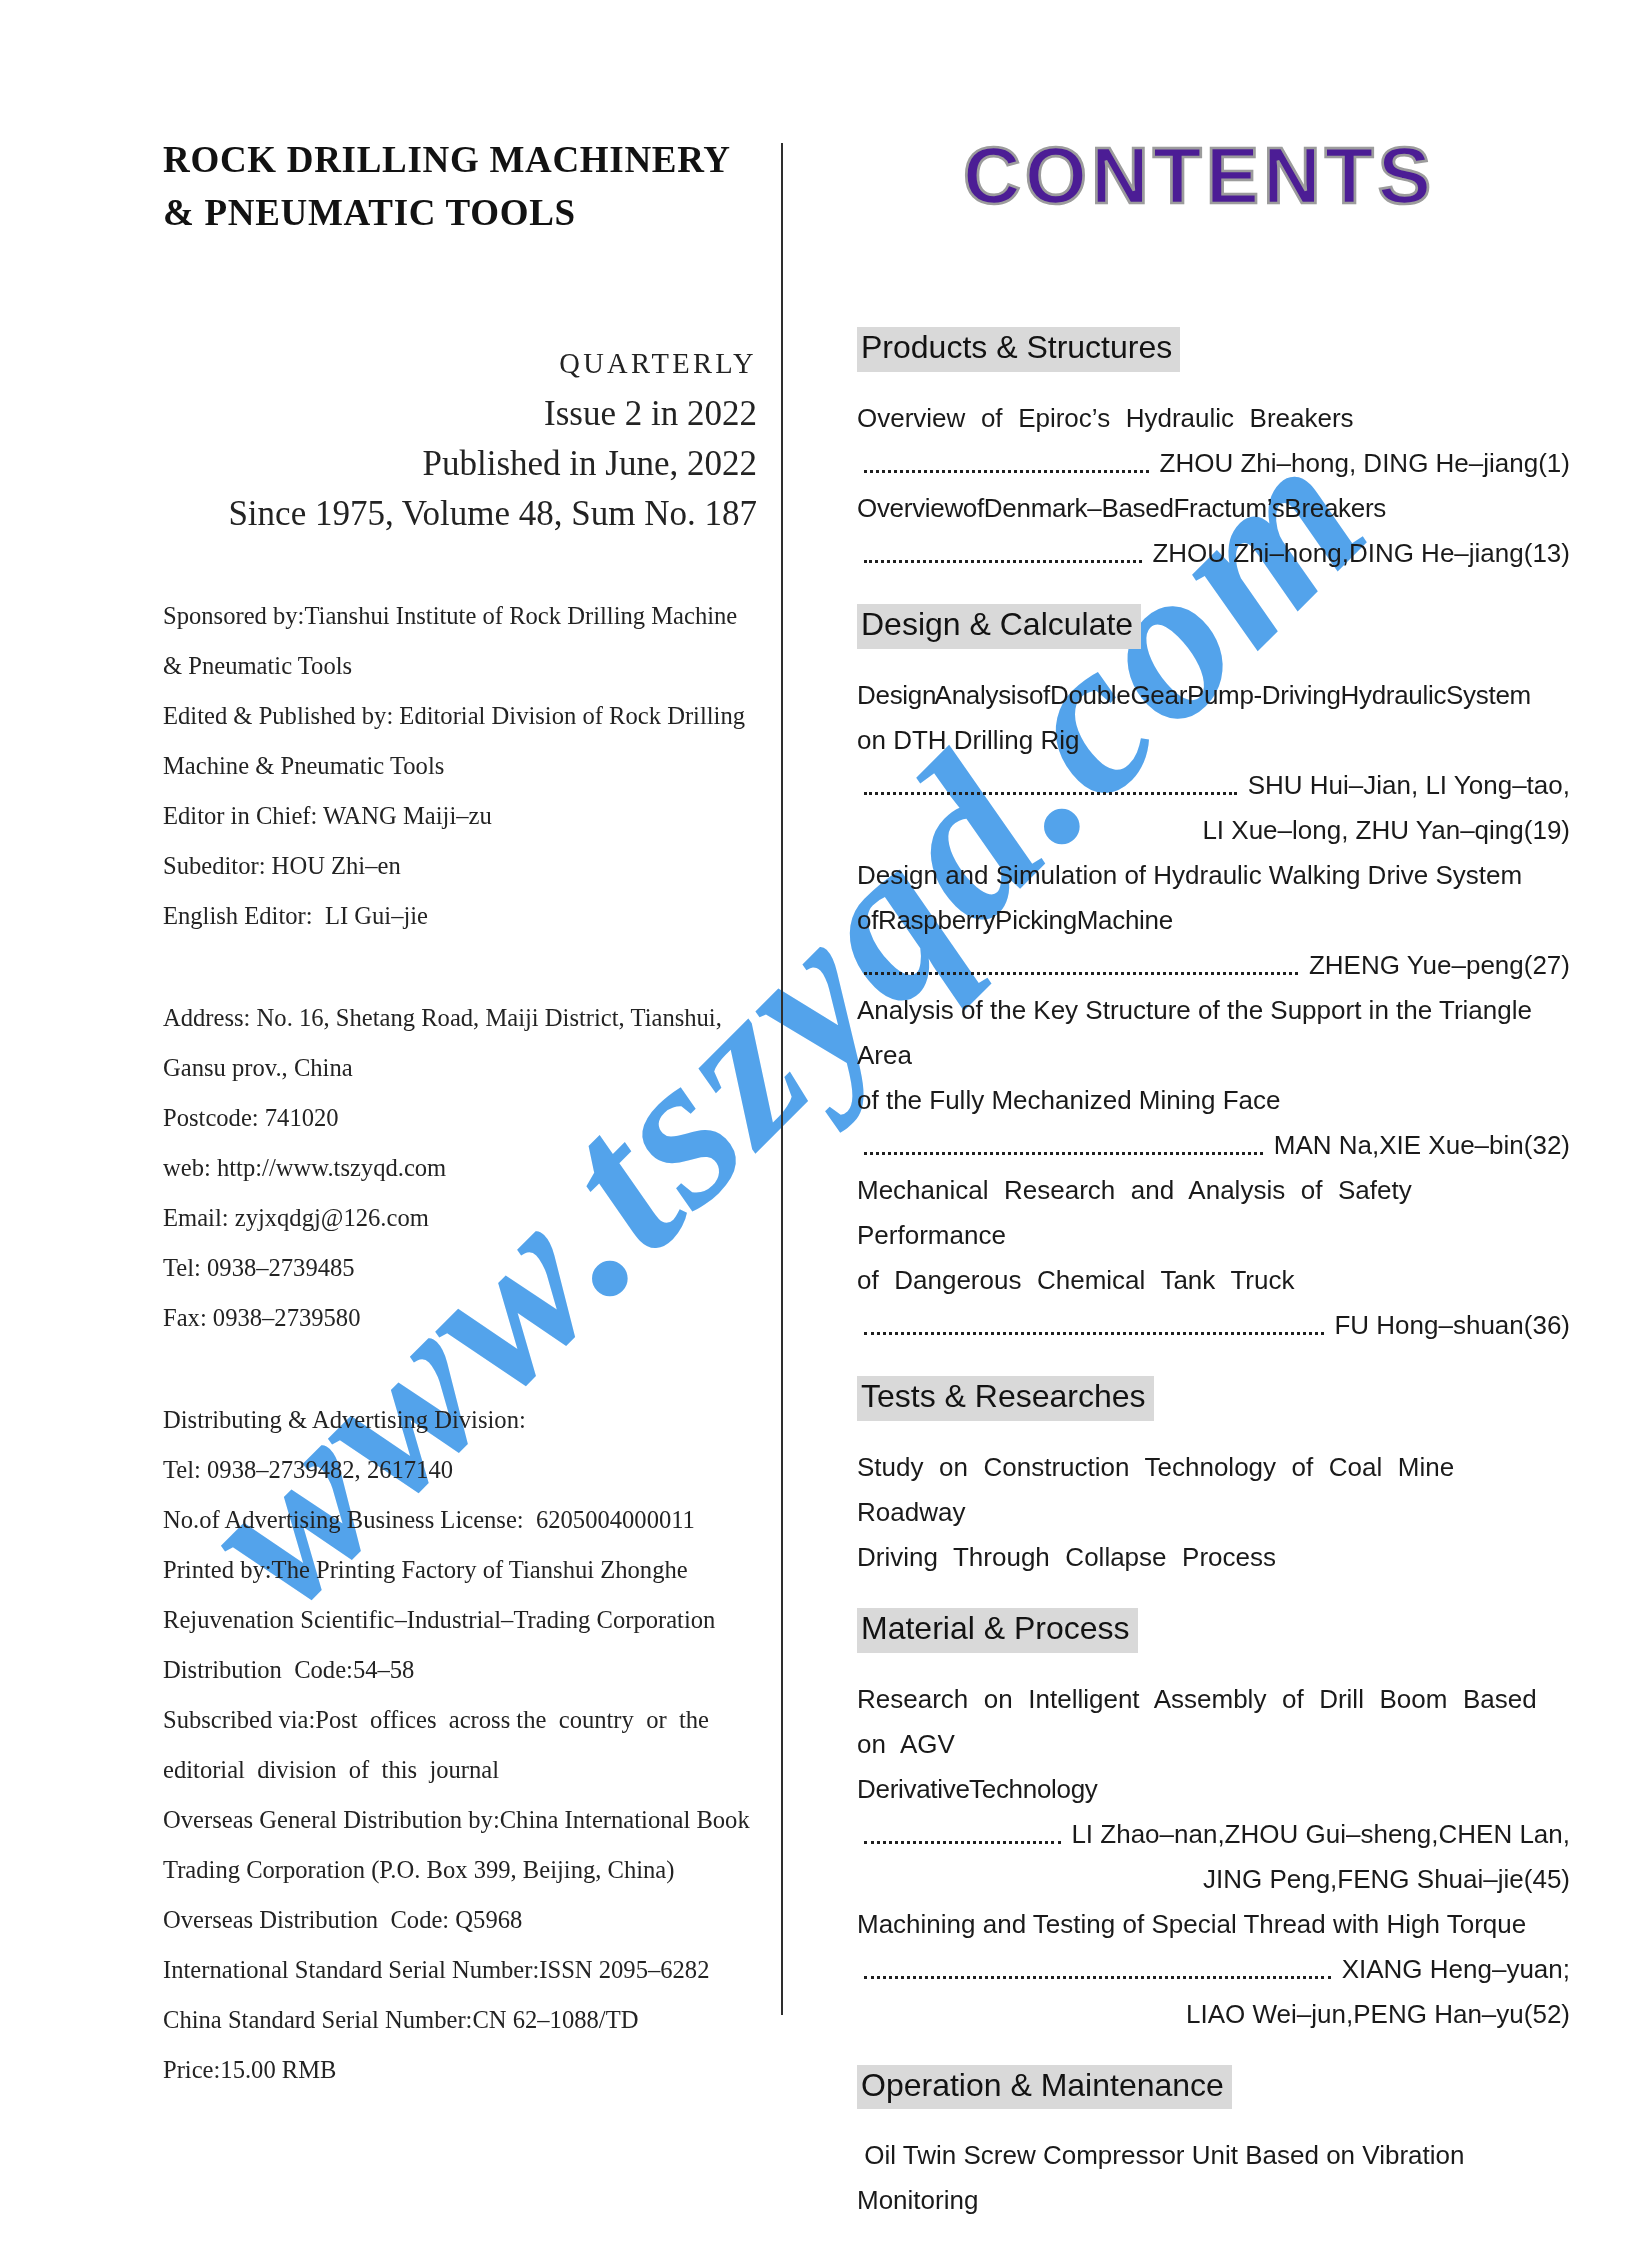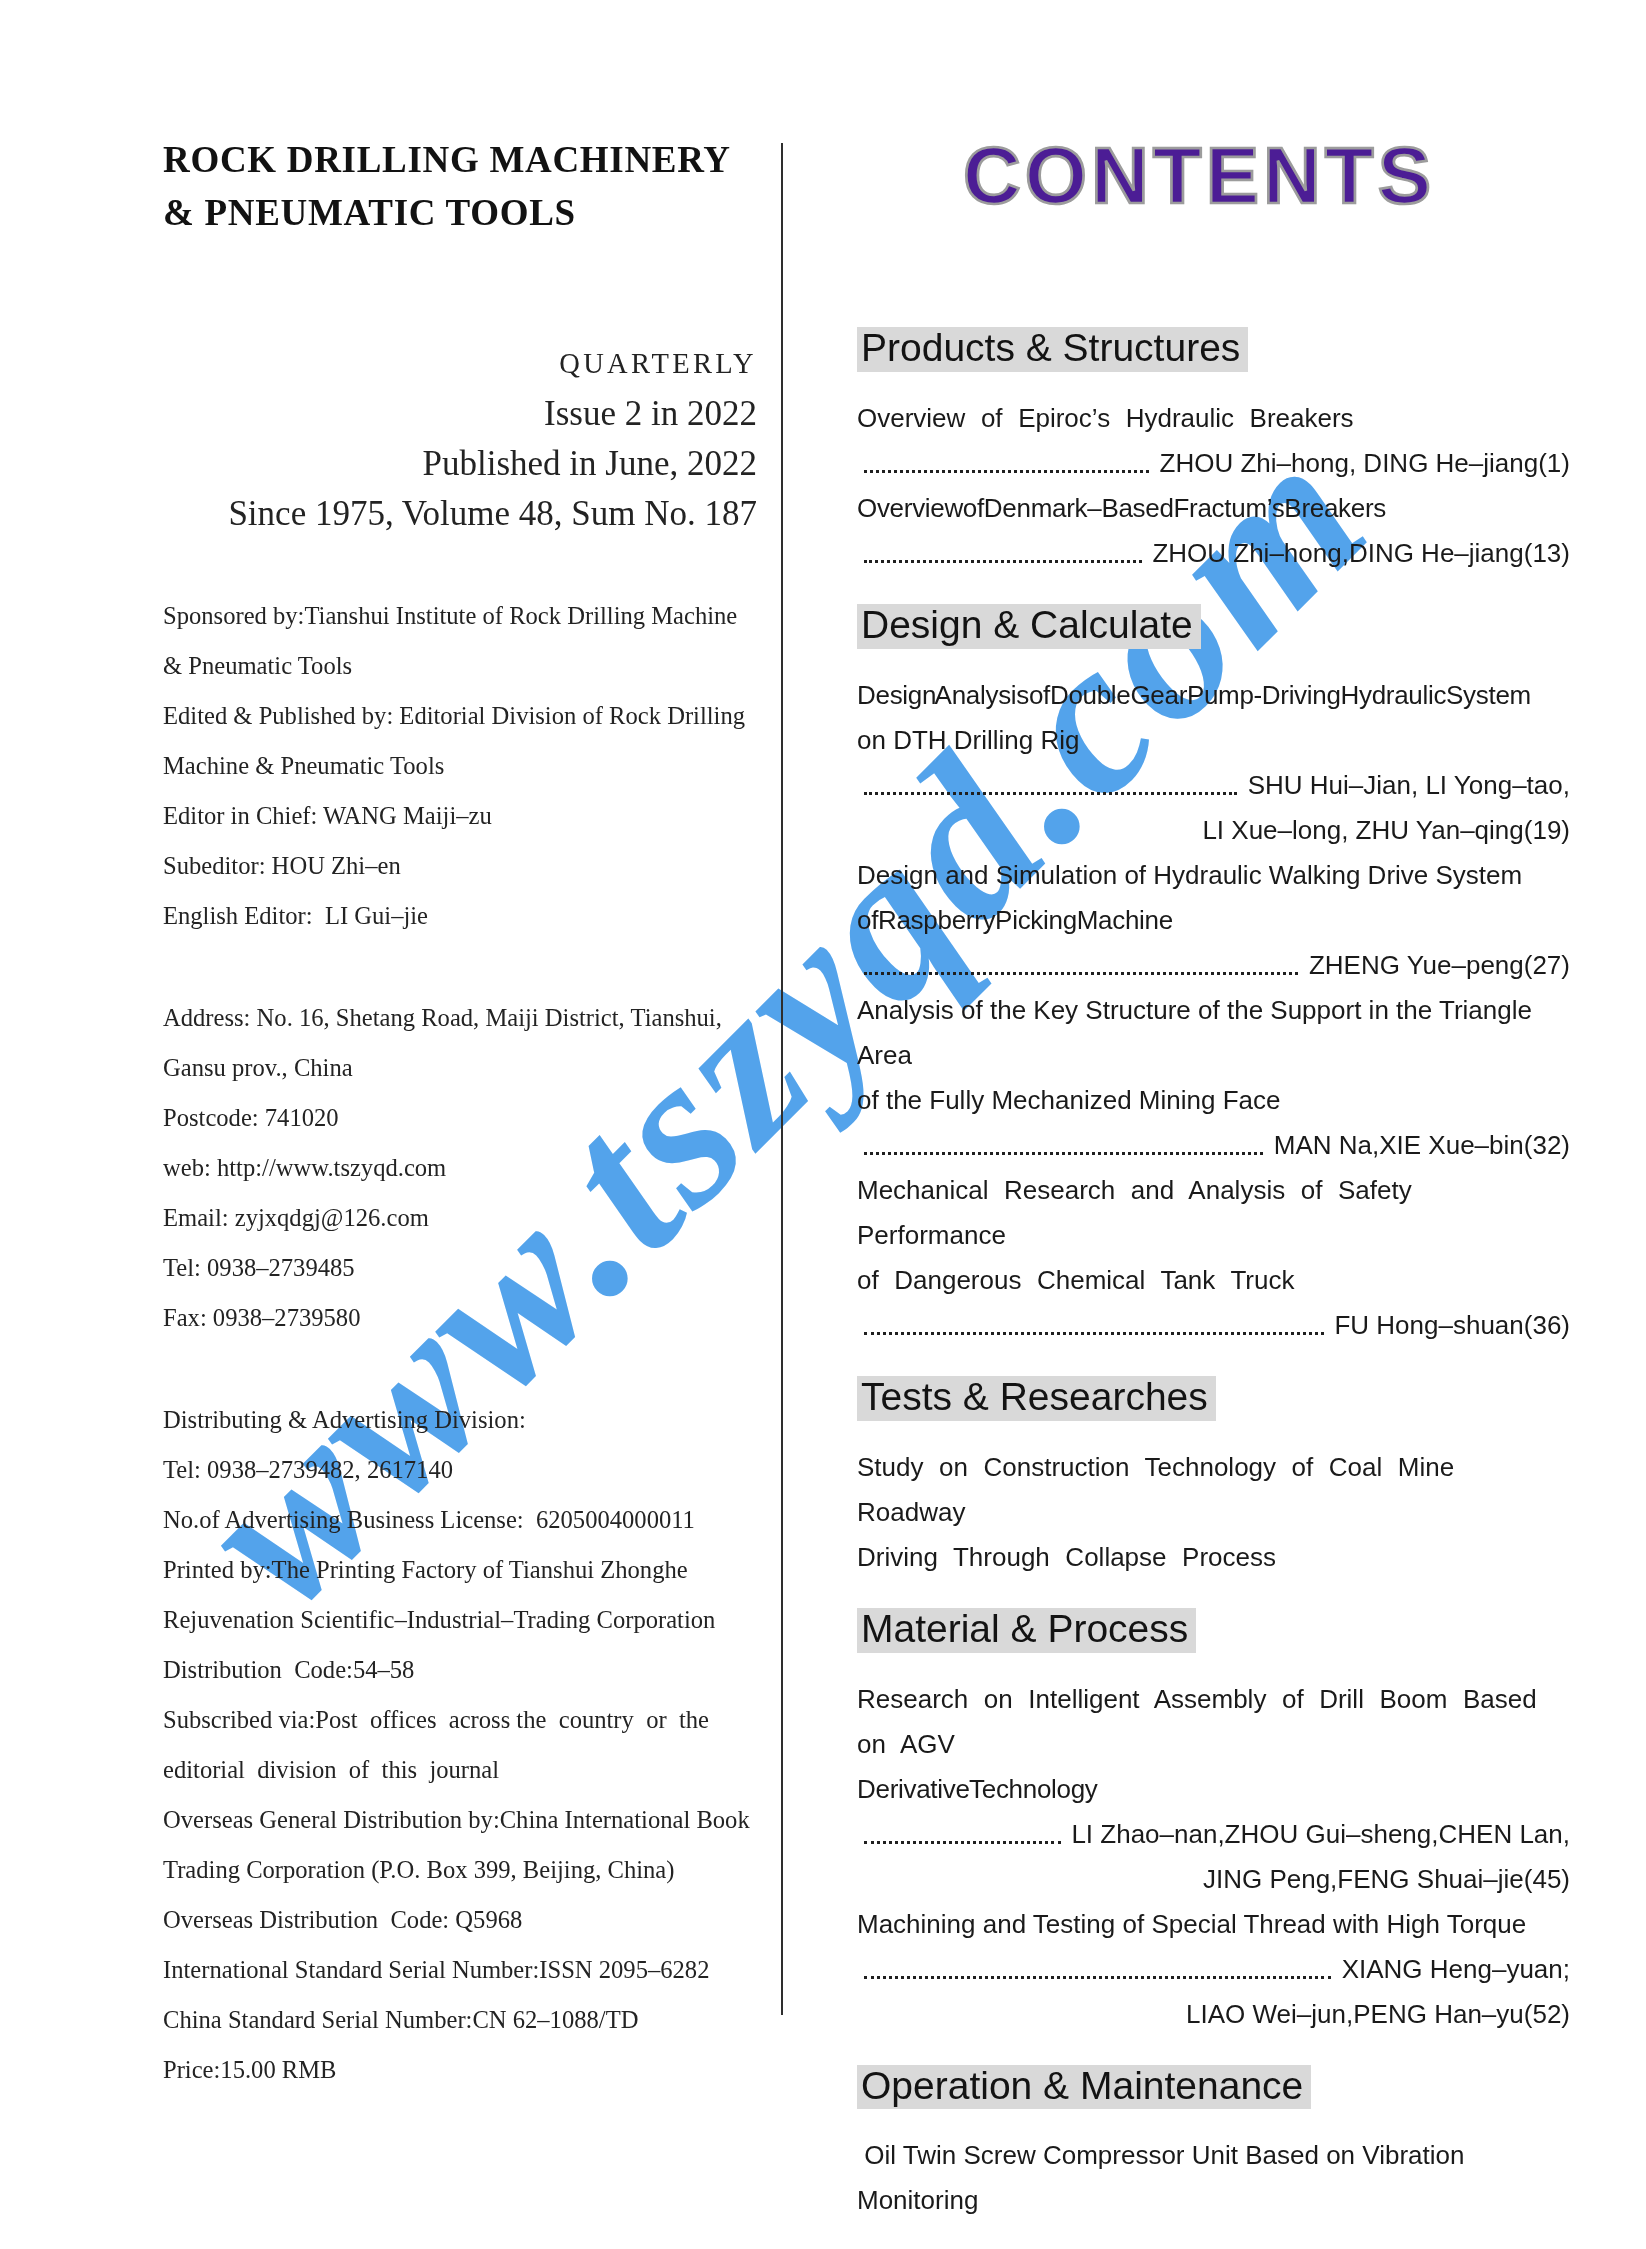--- a/index.html
+++ b/index.html
@@ -32,21 +32,21 @@
   .right-col{
     position:absolute;left:857px;top:136px;width:713px;z-index:3;
     font-family:"Liberation Sans", sans-serif;color:#1a1a1a;
   }
   .contents-title{
     font-size:80px;font-weight:bold;color:#4c1d95;letter-spacing:4px;
     -webkit-text-stroke:2.7px #9c9c9c;margin:0 0 83px 106px;line-height:80px;
   }
   .section-header{
     display:inline-block;background:#d9d9d9;color:#131313;
-    font-size:39px;line-height:35px;padding:3.3px 8px 6.6px 4px;margin:28px 0 24px 0;
+    font-size:32px;line-height:35px;padding:3.3px 8px 6.6px 4px;margin:28px 0 24px 0;
   }
   .section{margin:0;}
   .title-line{font-size:26px;line-height:45px;white-space:pre-wrap;}
   .title-line.tight{word-spacing:-0.27em;letter-spacing:-0.3px;}
   .title-line.wide{word-spacing:0.32em;}
   .author-row{display:flex;align-items:baseline;font-size:26px;line-height:45px;}
   .author-row.no-leader{justify-content:flex-end;}
   .leader{flex:1;align-self:flex-end;height:0;border-bottom:3.3px dotted #1f1f1f;margin:0 10.6px 12.6px 6.6px;}
   .author-text{white-space:pre;text-align:right;}
 </style>

